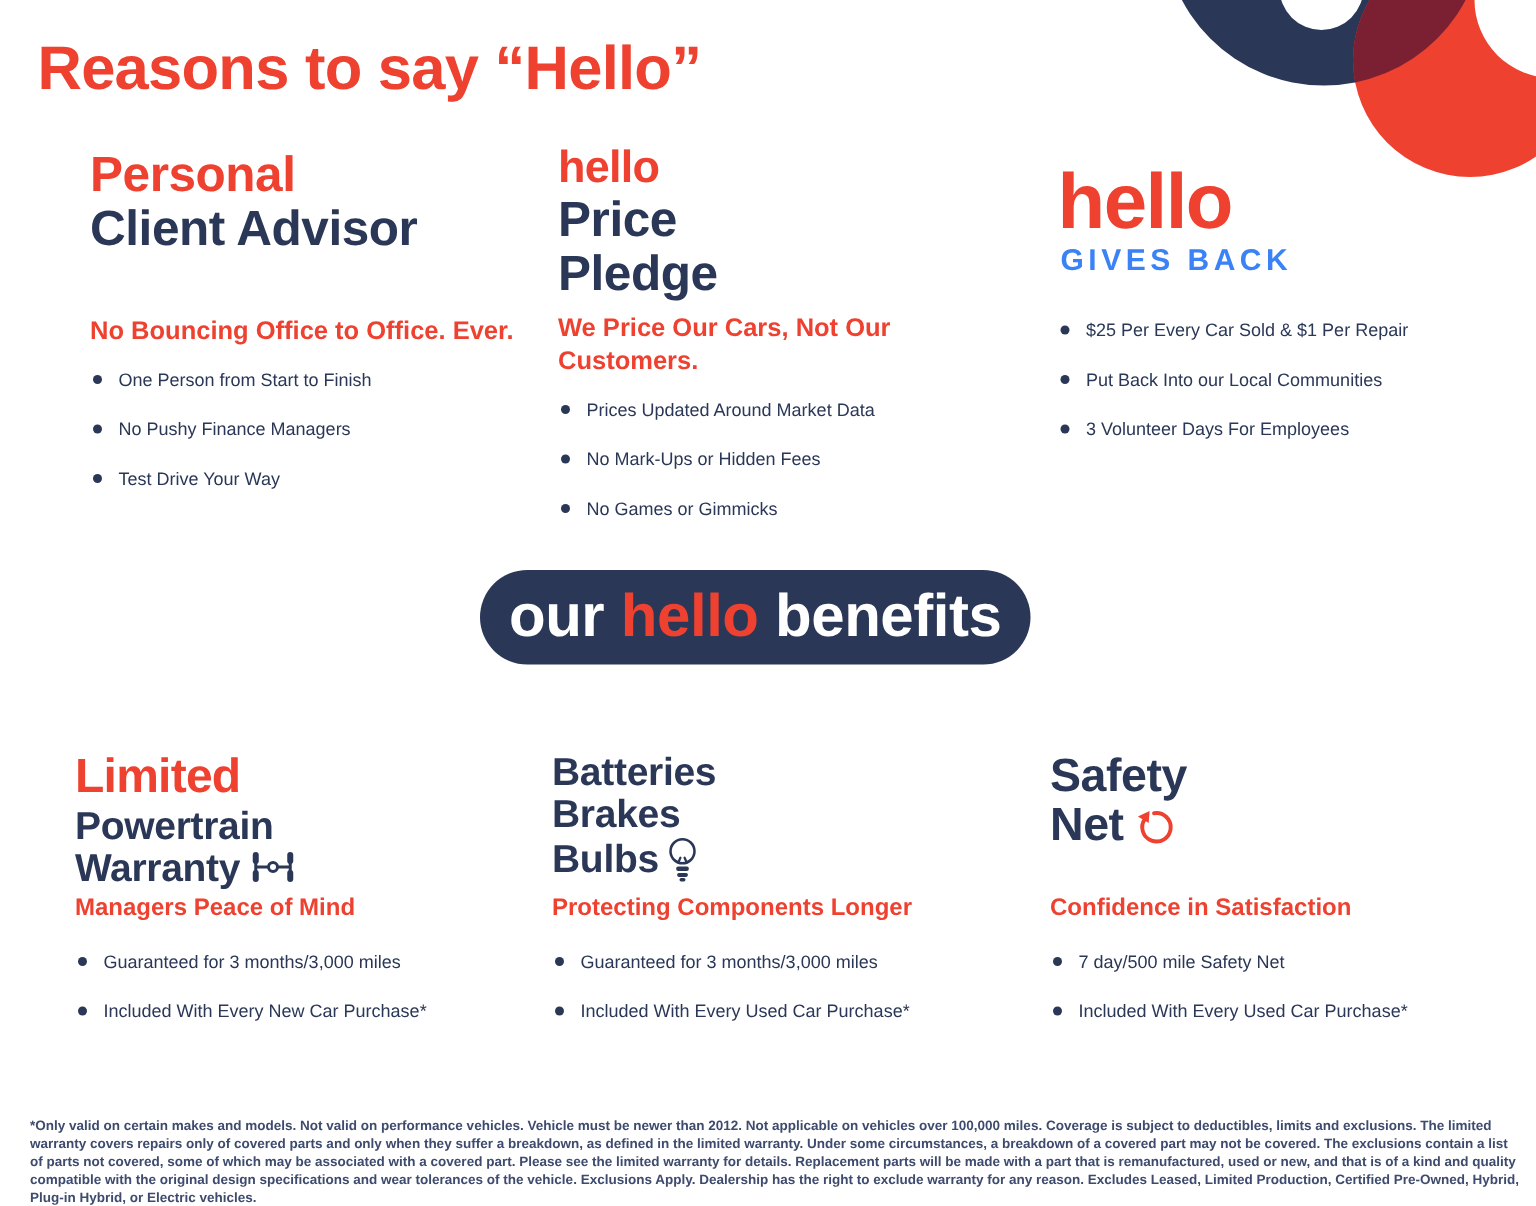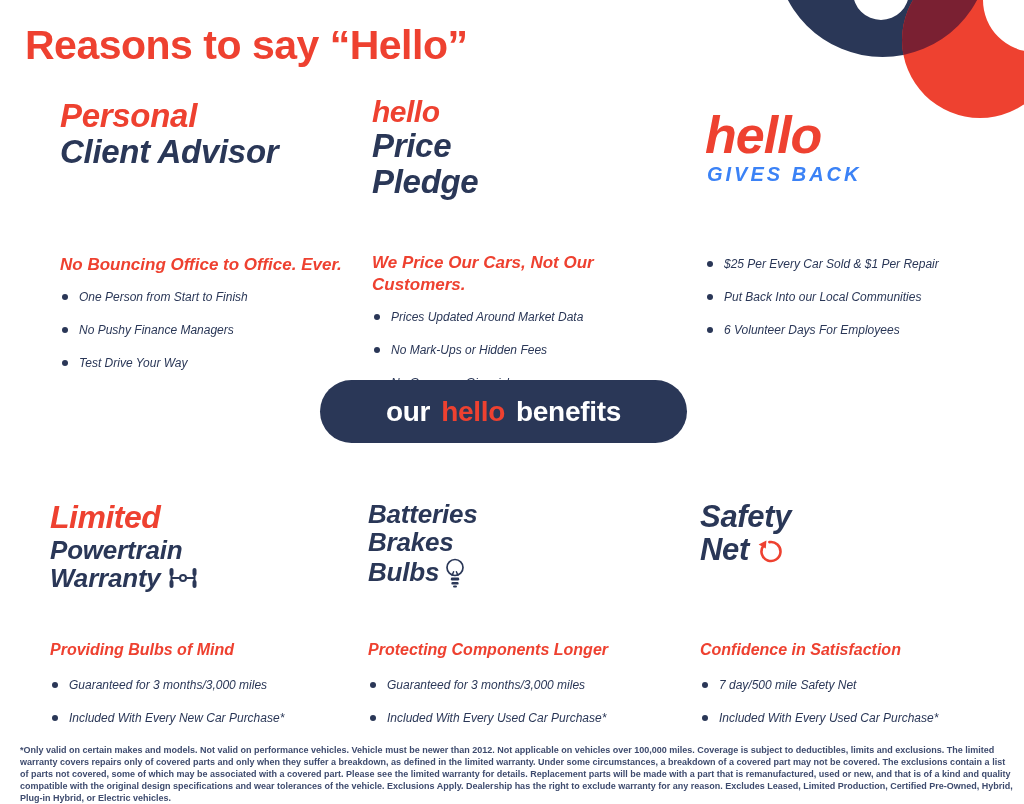--- a/index.html
+++ b/index.html
@@ -13,22 +13,22 @@
   
   .page-title {
     position:absolute; left:25px; top:22px;
     font-size:41px; font-weight:bold; color:#EE4130; letter-spacing:-0.5px;
   }
 
   
   .corner-svg { position:absolute; top:0; right:0; }
 
   
-  .col { position:absolute;font-style:italic; }
-  .col-body { position:absolute; left:0;margin-top:44px; }
+  .col { position:absolute; }
+  .col-body { position:absolute; left:0; }
 
   .h-lg   { font-size:33px; font-weight:bold; line-height:36px; letter-spacing:-0.3px; }
   .h-md   { font-size:26px; font-weight:bold; line-height:28px; letter-spacing:-0.2px; }
   .h-xl   { font-size:32px; font-weight:bold; line-height:38px; letter-spacing:-0.5px; }
   .h-xl2  { font-size:31px; font-weight:bold; line-height:33px; letter-spacing:-0.3px; }
 
   .brand-sm  { font-size:30px; font-weight:bold; color:#EE4130; line-height:32px; letter-spacing:-0.5px; }
   .brand-lg  { font-size:52px; font-weight:bold; color:#EE4130; line-height:50px; letter-spacing:-1px; }
   .brand-tag { font-size:20px; font-weight:bold; color:#3b82f6; letter-spacing:3px; margin-top:3px; margin-left:2px; }
 
@@ -45,21 +45,21 @@
     width:6px; height:6px; border-radius:50%; background:#2A3757;
   }
 
   .icon-row { display:inline-flex; align-items:center; gap:6px; }
 
   
   .pill {
     position:absolute; left:320px; top:380px; width:367px; height:63px;
     background:#2A3757; border-radius:33px;
     display:flex; align-items:center; justify-content:center; gap:11px;
-    font-size:28px; font-weight:bold; letter-spacing:-0.3px;
+    font-size:40px; font-weight:bold; letter-spacing:-0.3px;
   }
 
   
   .disclaimer {
     position:absolute; left:20px; top:744px; width:995px;
     font-size:9px; line-height:12px; color:#3E4B6E; font-weight:bold;
   }
 </style>
 </head>
 <body>
@@ -104,21 +104,21 @@
   </div>
 </div>
 
 <div class="col" style="left:705px; top:110px; width:312px;">
   <div class="brand-lg">hello</div>
   <div class="brand-tag">GIVES BACK</div>
   <div class="col-body" style="top:100px; width:312px;">
     <ul class="bullets">
       <li>$25 Per Every Car Sold &amp; $1 Per Repair</li>
       <li>Put Back Into our Local Communities</li>
-      <li>6 Volunteer Days For Employees</li>
+      <li>3 Volunteer Days For Employees</li>
     </ul>
   </div>
 </div>
 
 <div class="pill">
   <span class="white">our</span>
   <span class="red">hello</span>
   <span class="white">benefits</span>
 </div>
 
@@ -132,21 +132,21 @@
       <rect x="2.5" y="13" width="4" height="8" rx="2" fill="#2A3757"></rect>
       <rect x="25.5" y="1" width="4" height="8" rx="2" fill="#2A3757"></rect>
       <rect x="25.5" y="13" width="4" height="8" rx="2" fill="#2A3757"></rect>
       <line x1="4.5" y1="5" x2="4.5" y2="17" stroke="#2A3757" stroke-width="2"></line>
       <line x1="27.5" y1="5" x2="27.5" y2="17" stroke="#2A3757" stroke-width="2"></line>
       <line x1="4.5" y1="11" x2="27.5" y2="11" stroke="#2A3757" stroke-width="2"></line>
       <circle cx="16" cy="11" r="3" fill="#ffffff" stroke="#2A3757" stroke-width="2"></circle>
     </svg>
   </div>
   <div class="col-body" style="top:97px; width:310px;">
-    <div class="subtitle sm">Providing Bulbs of Mind</div>
+    <div class="subtitle sm">Managers Peace of Mind</div>
     <ul class="bullets">
       <li>Guaranteed for 3 months/3,000 miles</li>
       <li>Included With Every New Car Purchase*</li>
     </ul>
   </div>
 </div>
 
 <div class="col" style="left:368px; top:500px; width:310px;">
   <div class="h-md navy">Batteries</div>
   <div class="h-md navy">Brakes</div>

